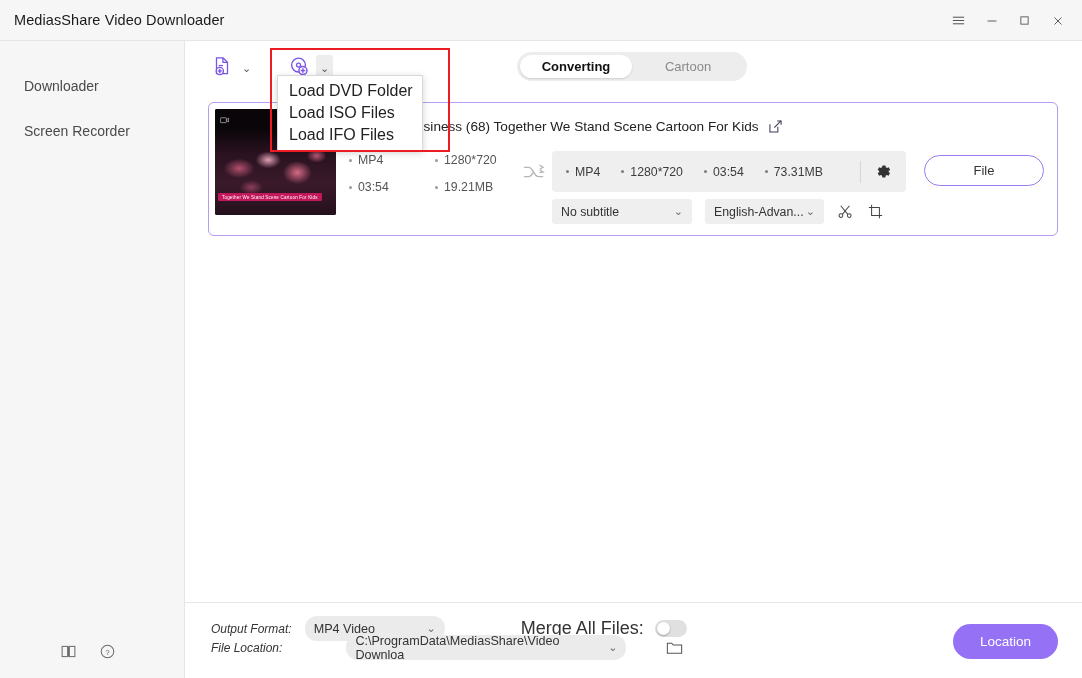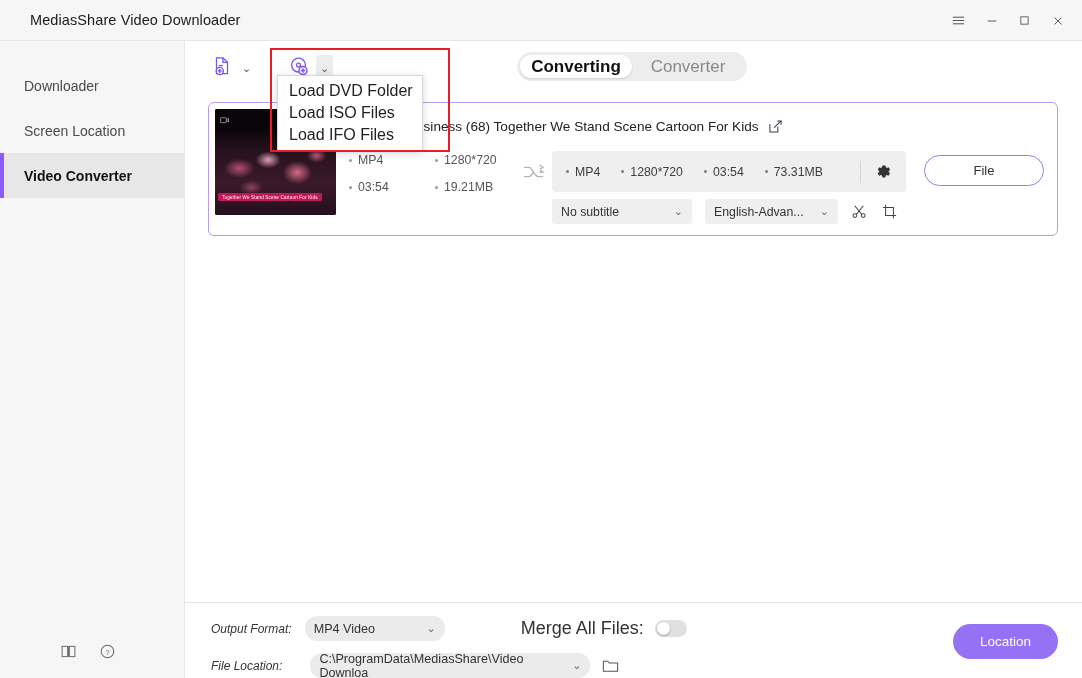--- a/index.html
+++ b/index.html
@@ -12,21 +12,21 @@
   body { position: relative; }
 
   
   .titlebar {
     position: absolute; top: 0; left: 0; width: 1082px; height: 41px;
     background: #f6f6f6;
     border-bottom: 1px solid #e6e6e6;
     display: flex; align-items: center;
   }
   .app-title {
-    margin-left: 30px; font-size: 14.5px; color: #1b1b1b;
+    margin-left: 14px; font-size: 14.5px; color: #1b1b1b;
     letter-spacing: .1px;
   }
   .win-controls {
     position: absolute; right: 0; top: 0; height: 41px;
     display: flex; align-items: center;
   }
   .win-btn {
     width: 33px; height: 41px; display: flex; align-items: center;
     justify-content: center; color: #555; cursor: default;
   }
@@ -77,21 +77,21 @@
 
   
   .tabs {
     position: absolute; top: 11px; left: 332px;
     width: 230px; height: 29px; border-radius: 15px;
     background: #ededed; display: flex; align-items: center; padding: 3px;
   }
   .tab {
     flex: 1; height: 23px; border-radius: 12px; display: flex;
     align-items: center; justify-content: center;
-    font-size: 17px; color: #8a8a8a; cursor: default;
+    font-size: 13px; color: #8a8a8a; cursor: default;
   }
   .tab.active {
     background: #ffffff; color: #111; font-weight: bold;
     box-shadow: 0 1px 2px rgba(0,0,0,.13);
   }
 
   
   .card {
     position: absolute; top: 61px; left: 23px;
     width: 850px; height: 134px;
@@ -160,48 +160,48 @@
   .row2 {
     position: absolute; left: 343px; top: 96px;
     display: flex; align-items: center; gap: 13px;
   }
   .sel {
     height: 25px; background: #efefef; border-radius: 3px;
     display: flex; align-items: center; padding: 0 9px;
     font-size: 12.3px; color: #333; cursor: default;
   }
   .sel.subtitle { width: 140px; }
-  .sel.audio { width: 133px; }
+  .sel.audio { width: 119px; }
   .sel .caret { margin-left: auto; color: #6b6b6b; }
   .mini-ico { color: #444; display: flex; align-items: center; cursor: default; }
 
   .edit-btn {
     position: absolute; right: 13px; top: 52px;
     width: 120px; height: 31px; border-radius: 16px;
     border: 1.6px solid #9b7cf0; background: #fff;
     display: flex; align-items: center; justify-content: center;
     font-size: 13px; color: #333; cursor: default;
   }
 
   
   .bottombar {
     position: absolute; left: 0; bottom: 0; width: 897px; height: 76px;
     border-top: 1px solid #e6e6e6; background: #fff;
   }
   .bb-label { font-size: 12px; color: #333; font-style: italic; }
   .bb-row1 { position: absolute; left: 26px; top: 13px; display: flex; align-items: center; }
-  .bb-row2 { position: absolute; left: 26px; top: 50px; display: flex; align-items: center; }
+  .bb-row2 { position: absolute; left: 26px; top: 32px; display: flex; align-items: center; gap: 28px; }
   .fld {
     height: 25px; background: #ebebeb; border-radius: 12px;
     display: flex; align-items: center; padding: 0 9px;
     font-size: 12.6px; color: #333; cursor: default;
   }
   .fld .caret { margin-left: auto; color: #6b6b6b; padding-left: 8px; }
   .fld.format { width: 140px; margin-left: 13px; }
-  .fld.location { width: 280px; margin-left: 28px; }
+  .fld.location { width: 280px; margin-left: 36px; }
   .folder-ico { margin-left: 12px; color: #555; display: flex; align-items: center; cursor: default; }
   .merge-label { margin-left: 76px; font-size: 18px; color: #333; }
   .toggle {
     margin-left: 11px; width: 32px; height: 17px; border-radius: 9px;
     background: #e0e0e0; position: relative; cursor: default;
   }
   .toggle .knob {
     position: absolute; left: 2px; top: 2px; width: 13px; height: 13px;
     border-radius: 50%; background: #fff; box-shadow: 0 1px 2px rgba(0,0,0,.3);
   }
@@ -266,24 +266,21 @@
     </div>
   </div>
 </div>
 
 <div class="sidebar">
   <div class="nav-spacer"></div>
   <div class="nav-item">
     <span>Downloader</span>
   </div>
   <div class="nav-item">
-    <span>Screen Location</span>
-  </div>
-  <div class="nav-item active">
-    <span>Video Converter</span>
+    <span>Screen Recorder</span>
   </div>
   <div class="sidebar-footer">
     <span class="sb-ico">
       <svg width="17" height="17" viewBox="0 0 20 20">
           <g fill="none" stroke="currentColor" stroke-width="1.2">
             <rect x="2.5" y="4" width="6.5" height="12"></rect>
             <rect x="11" y="4" width="6.5" height="12"></rect>
             <line x1="10" y1="4" x2="10" y2="16"></line>
           </g>
         </svg>
@@ -336,21 +333,21 @@
       <span class="caretbox">
         <span class="caret">⌄</span>
       </span>
     </div>
 
     <div class="tabs">
       <div class="tab active">
         <span>Converting</span>
       </div>
       <div class="tab">
-        <span>Converter</span>
+        <span>Cartoon</span>
       </div>
     </div>
   </div>
 
   <div class="card">
     <div class="thumb">
       <div class="thumb-img"></div>
       <div class="thumb-cam">
         <svg width="9" height="8" viewBox="0 0 12 10">
             <rect x="0.5" y="2" width="8" height="6.5" rx="1" fill="none" stroke="currentColor" stroke-width="1"></rect>

